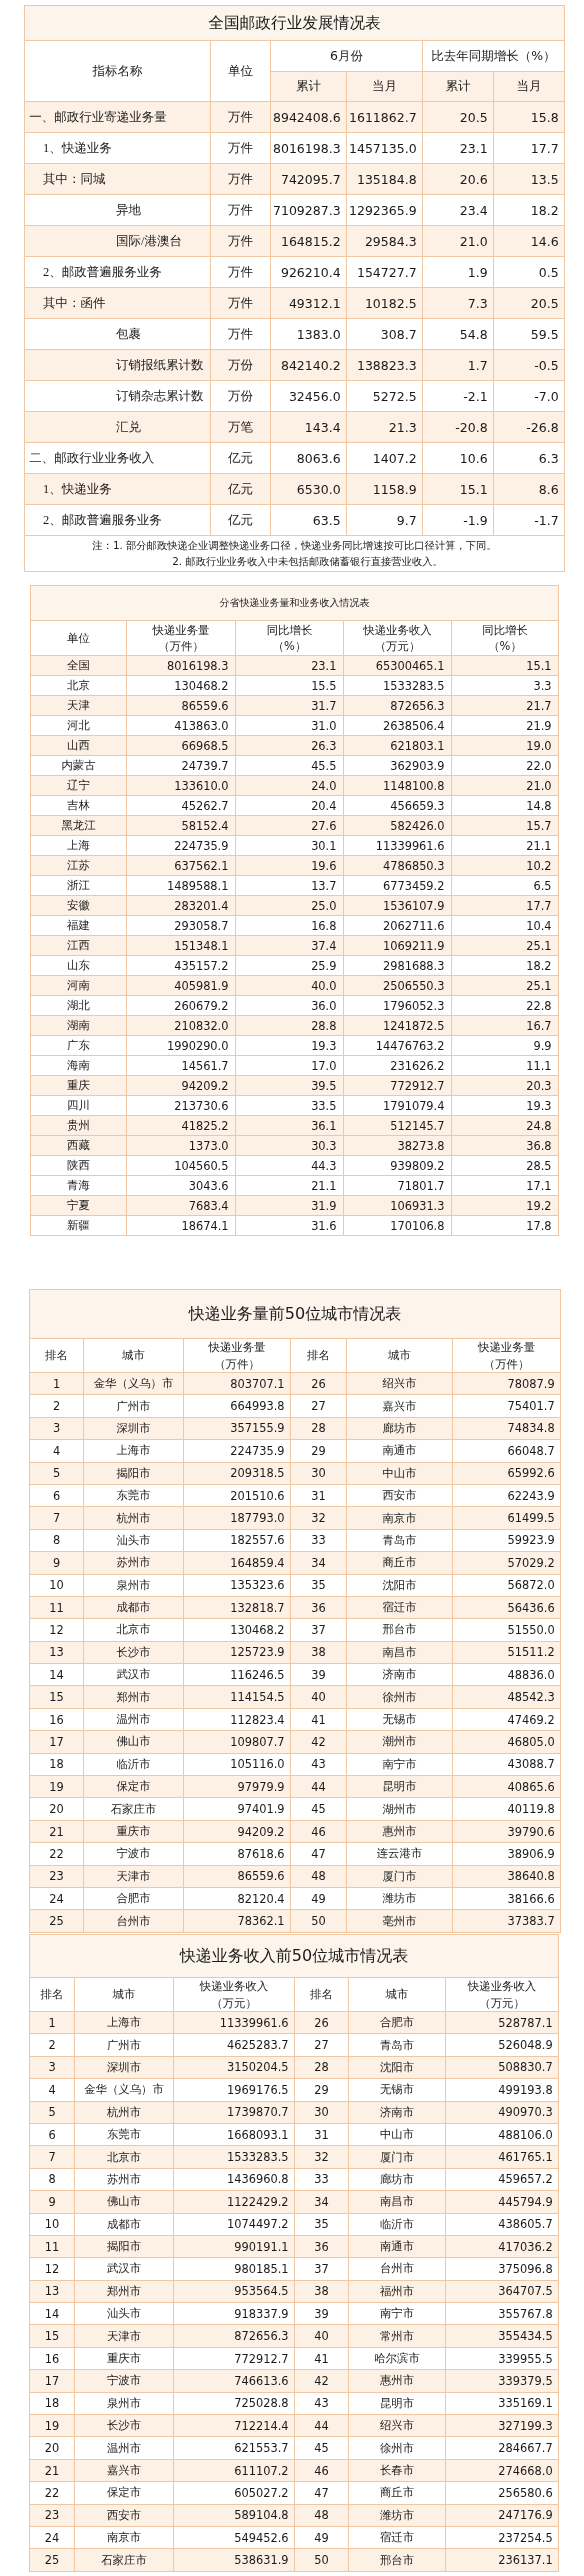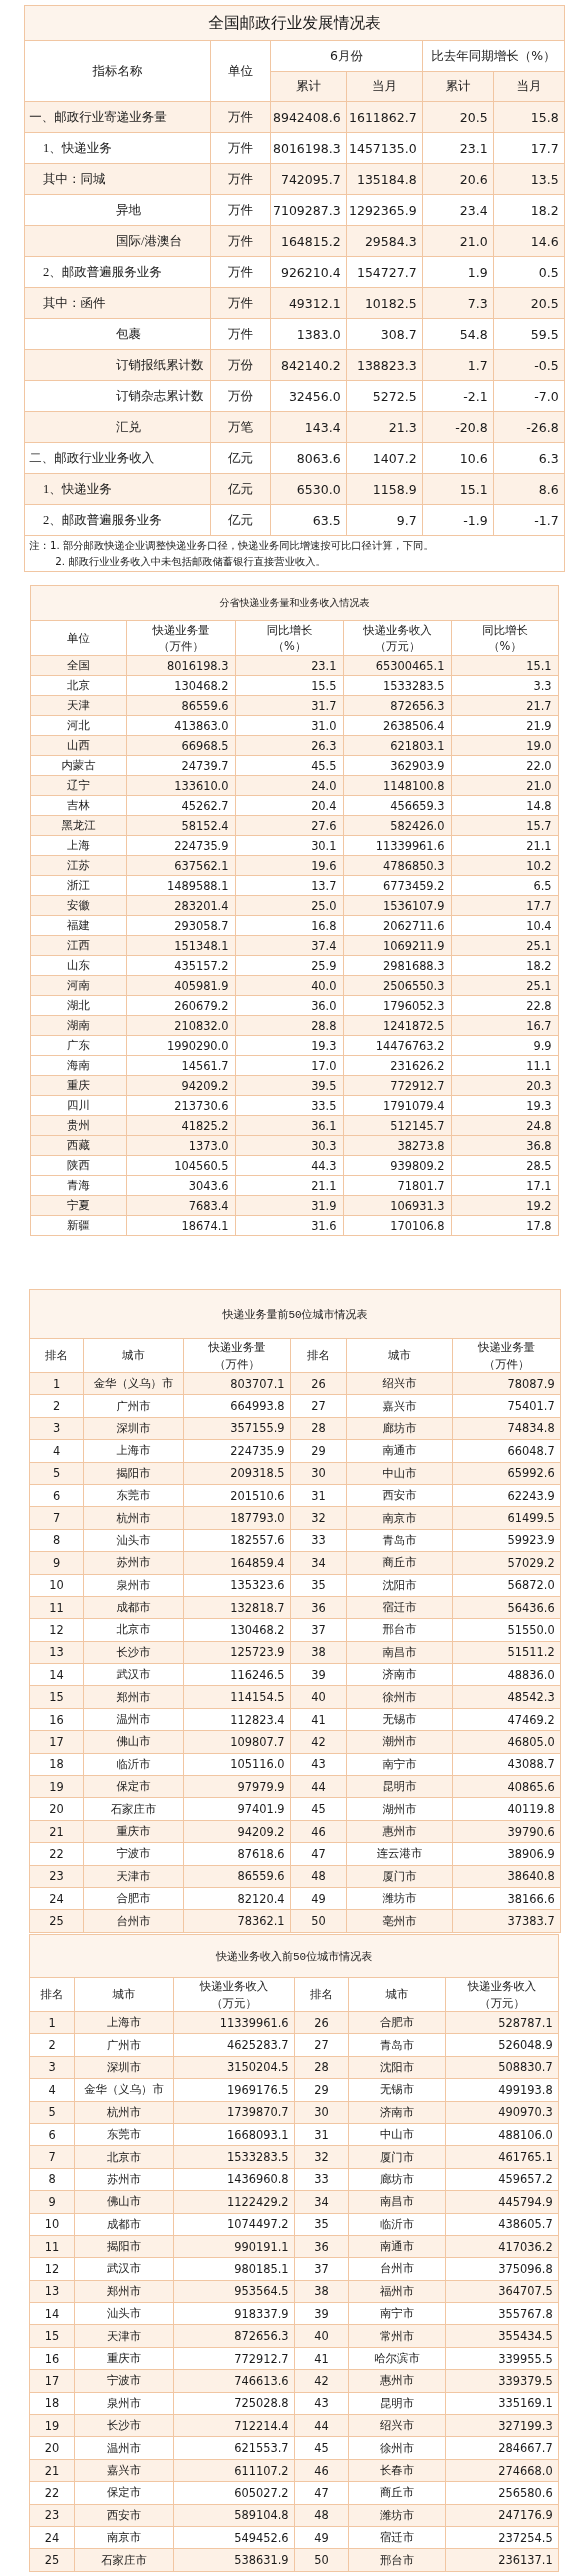--- a/index.html
+++ b/index.html
@@ -17,34 +17,34 @@
 
   
   #t1 { left: 24px; top: 5.4px; width: 540px; font-size: 12.5px; }
   #t1 .title-cell { height: 34px; font-size: 15.7px; }
   #t1 .hdr1 { height: 31px; }
   #t1 .hdr2 { height: 30px; }
   #t1 tr.data td { height: 30px; }
   #t1 .ind0 { padding-left: 4.3px; }
   #t1 .ind1 { padding-left: 18px; }
   #t1 .ind2 { padding-left: 91px; }
-  #t1 .note { background: #ffffff; height: 32.5px; font-size: 10.3px; line-height: 15.7px; padding: 1.1px 4.3px; text-align: left; white-space: normal; }
+  #t1 .note { background: #ffffff; height: 32.5px; font-size: 10.3px; line-height: 15.7px; padding: 1.1px 4.3px; text-align: center; white-space: normal; }
   #t1 .note .l2 { padding-left: 26px; }
 
   
   #t2 { left: 30px; top: 585px; width: 528px; font-size: 11.4px; }
   #t2 .title-cell { height: 34px; font-size: 10px; }
   #t2 .hdr { height: 34px; font-size: 11.4px; line-height: 16.2px; }
   #t2 tr.data td { height: 19px; }
   #t2 .num { padding-right: 6.5px; }
 
   
   #t3 { left: 29px; top: 1289px; width: 530px; font-size: 11.4px; }
   #t4 { left: 29px; top: 1934px; width: 530px; font-size: 11.4px; }
-  #t3 .title-cell, #t4 .title-cell { height: 48px; font-size: 11px; font-family: Liberation Mono, monospace; }
+  #t3 .title-cell, #t4 .title-cell { height: 48px; font-size: 16px; }
   #t4 .title-cell { height: 42px; }
   #t3 .hdr, #t4 .hdr { height: 33px; line-height: 16.2px; }
   #t3 tr.data td { height: 21.4px; }
   #t4 tr.data td { height: 21.4px; }
 </style>
 </head>
 <body>
 
 <table id="t1">
   <colgroup>

